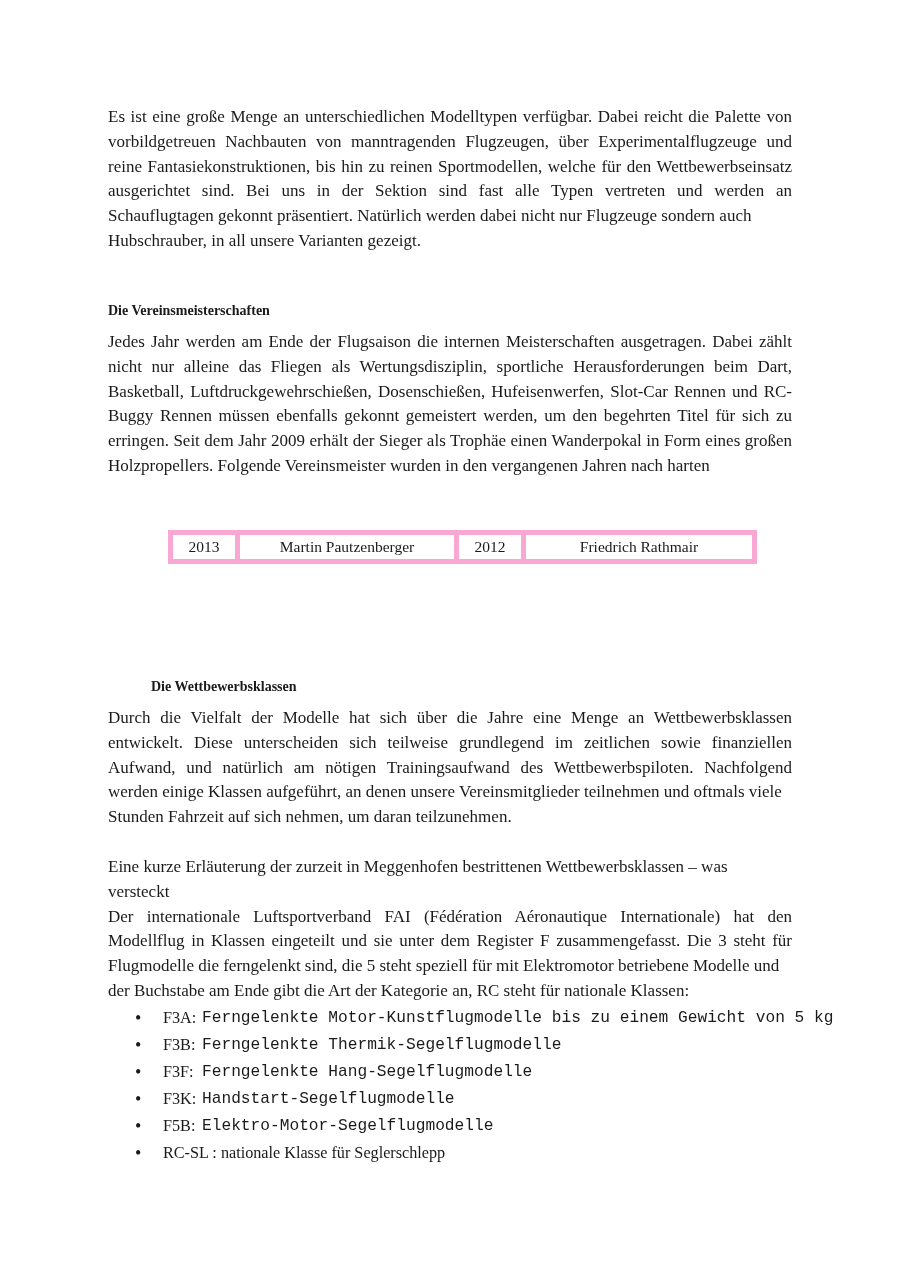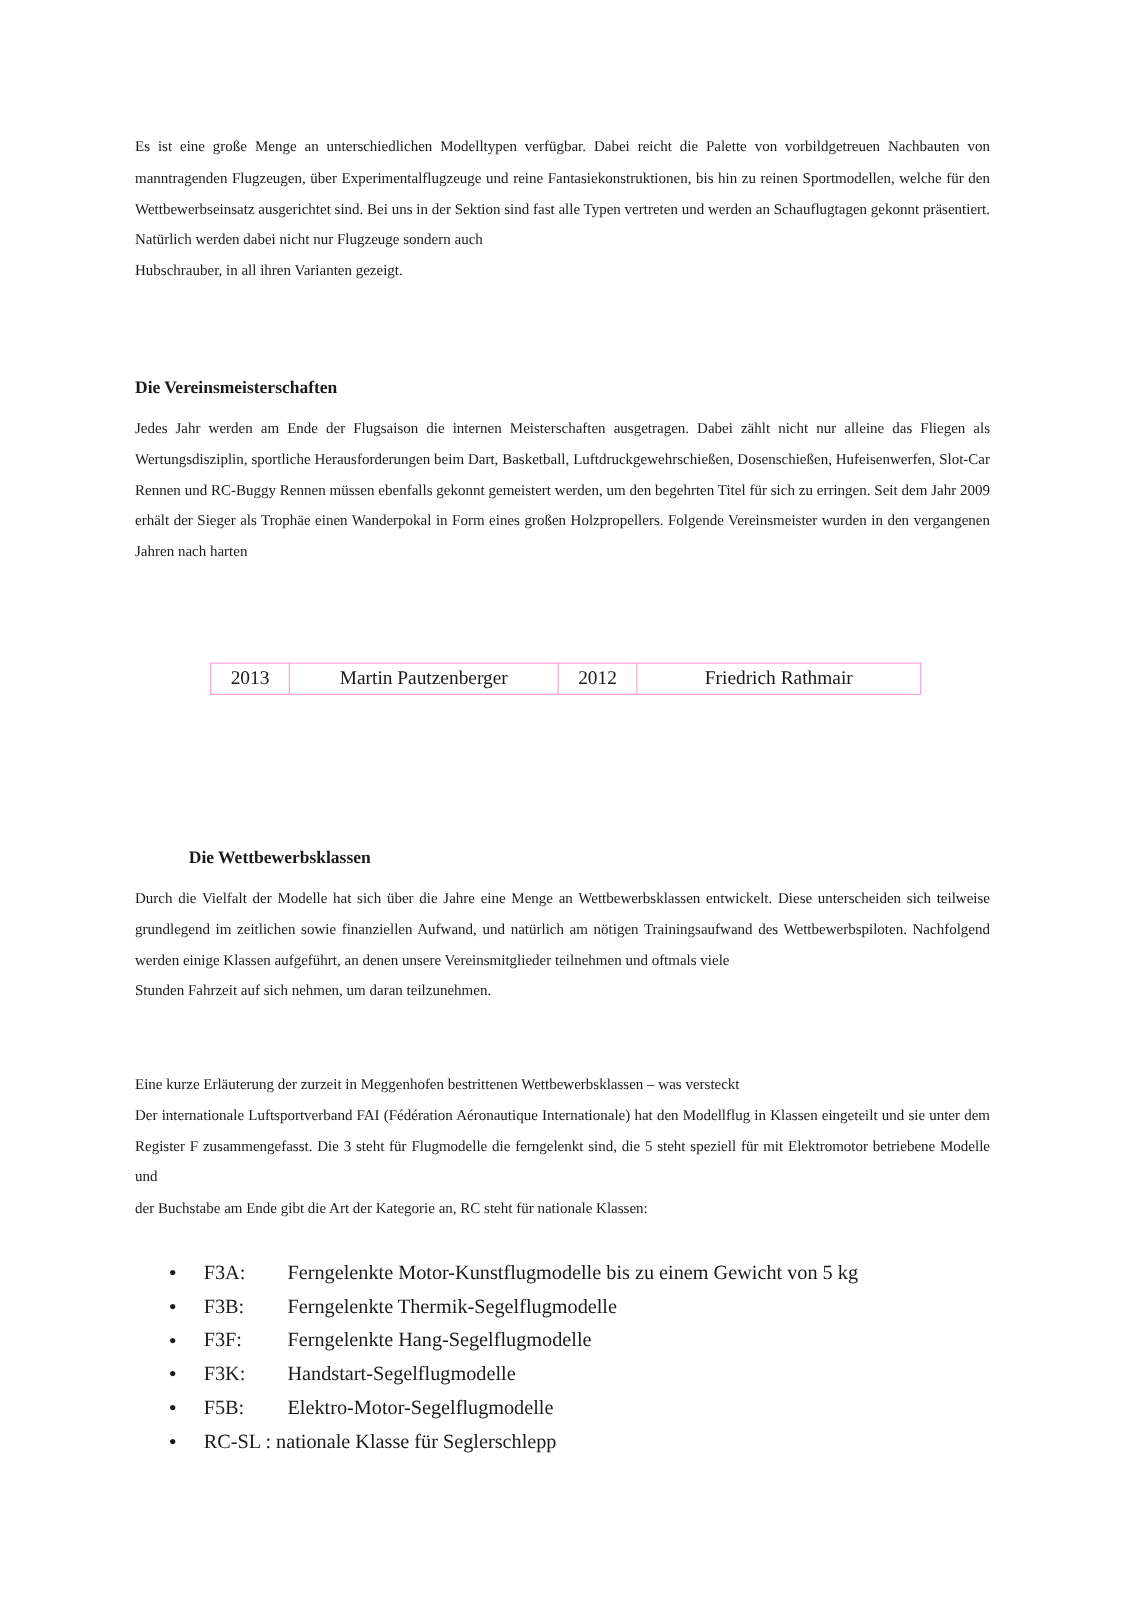--- a/index.html
+++ b/index.html
@@ -3,64 +3,64 @@
   <meta charset="utf-8">
   <style>
     html, body { margin: 0; padding: 0; background: #ffffff; }
     body {
       width: 905px; height: 1280px; position: relative; overflow: hidden;
       font-family: "Liberation Serif", "DejaVu Serif", serif;
       color: #1a1a1a;
     }
     .page { position: absolute; left: 108px; top: 105px; width: 684px; }
     p.body {
-      margin: 0; font-size: 12px; line-height: 24.8px;
+      margin: 0; font-size: 17px; line-height: 24.8px;
       text-align: justify;
     }
     p.last { text-align: left; }
     h2 {
       margin: 0; font-size: 14px; font-weight: bold; 
       line-height: 26px;
     }
     .p1 { position: absolute; top: 0; left: 0; width: 684px; }
     .h-verein { position: absolute; top: 193px; left: 0; }
     .p2 { position: absolute; top: 225px; left: 0; width: 684px; }
     table.champions {
       position: absolute; top: 425px; left: 60px;
       border-collapse: collapse; font-size: 15.5px;
     }
     table.champions td {
-      border: 1px solid #f9a8d4; height: 24px; padding: 0; text-align: center;
+      border: 5px solid #f9a8d4; height: 24px; padding: 0; text-align: center;
     }
     table.champions td.year { width: 62px; }
     table.champions td.name { width: 214px; }
     table.champions td.name2 { width: 226px; }
     table.champions td.empty { border: none; border-left: 1px solid #555; }
     .h-wett { position: absolute; top: 569px; left: 0; margin-left: 43px; }
     .p3 { position: absolute; top: 601px; left: 0; width: 684px; }
     .p4 { position: absolute; top: 750px; left: 0; width: 684px; }
     ul.classes {
       position: absolute; top: 900px; left: 0; margin: 0; padding: 0;
       list-style: none; font-size: 16.2px;
     }
     ul.classes li { height: 27px; line-height: 27px; position: relative; white-space: nowrap; }
     .bullet { position: absolute; left: 27px; top: 0; width: 8px; }
     .bullet::before { content: "\2022"; font-size: 18px; }
     .cls-code { position: absolute; left: 55px; }
-    .cls-desc { position: absolute; left: 122px; }
+    .cls-desc { position: absolute; left: 94px; font-family: Liberation Mono, monospace; }
     .cls-inline { position: absolute; left: 55px; }
   </style>
 </head>
 <body>
 
 <div class="page">
 
   <div class="p1">
     <p class="body">Es ist eine große Menge an unterschiedlichen Modelltypen verfügbar. Dabei reicht die Palette von vorbildgetreuen Nachbauten von manntragenden Flugzeugen, über Experimentalflugzeuge und reine Fantasiekonstruktionen, bis hin zu reinen Sportmodellen, welche für den Wettbewerbseinsatz ausgerichtet sind. Bei uns in der Sektion sind fast alle Typen vertreten und werden an Schauflugtagen gekonnt präsentiert. Natürlich werden dabei nicht nur Flugzeuge sondern auch</p>
-    <p class="body last">Hubschrauber, in all ihren Varianten gezeigt.</p>
+    <p class="body last">Hubschrauber, in all unsere Varianten gezeigt.</p>
   </div>
 
   <h2 class="h-verein">Die Vereinsmeisterschaften</h2>
 
   <div class="p2">
     <p class="body">Jedes Jahr werden am Ende der Flugsaison die internen Meisterschaften ausgetragen. Dabei zählt nicht nur alleine das Fliegen als Wertungsdisziplin, sportliche Herausforderungen beim Dart, Basketball, Luftdruckgewehrschießen, Dosenschießen, Hufeisenwerfen, Slot-Car Rennen und RC-Buggy Rennen müssen ebenfalls gekonnt gemeistert werden, um den begehrten Titel für sich zu erringen. Seit dem Jahr 2009 erhält der Sieger als Trophäe einen Wanderpokal in Form eines großen Holzpropellers. Folgende Vereinsmeister wurden in den vergangenen Jahren nach harten</p>
   </div>
 
   <table class="champions">
     <tbody>

